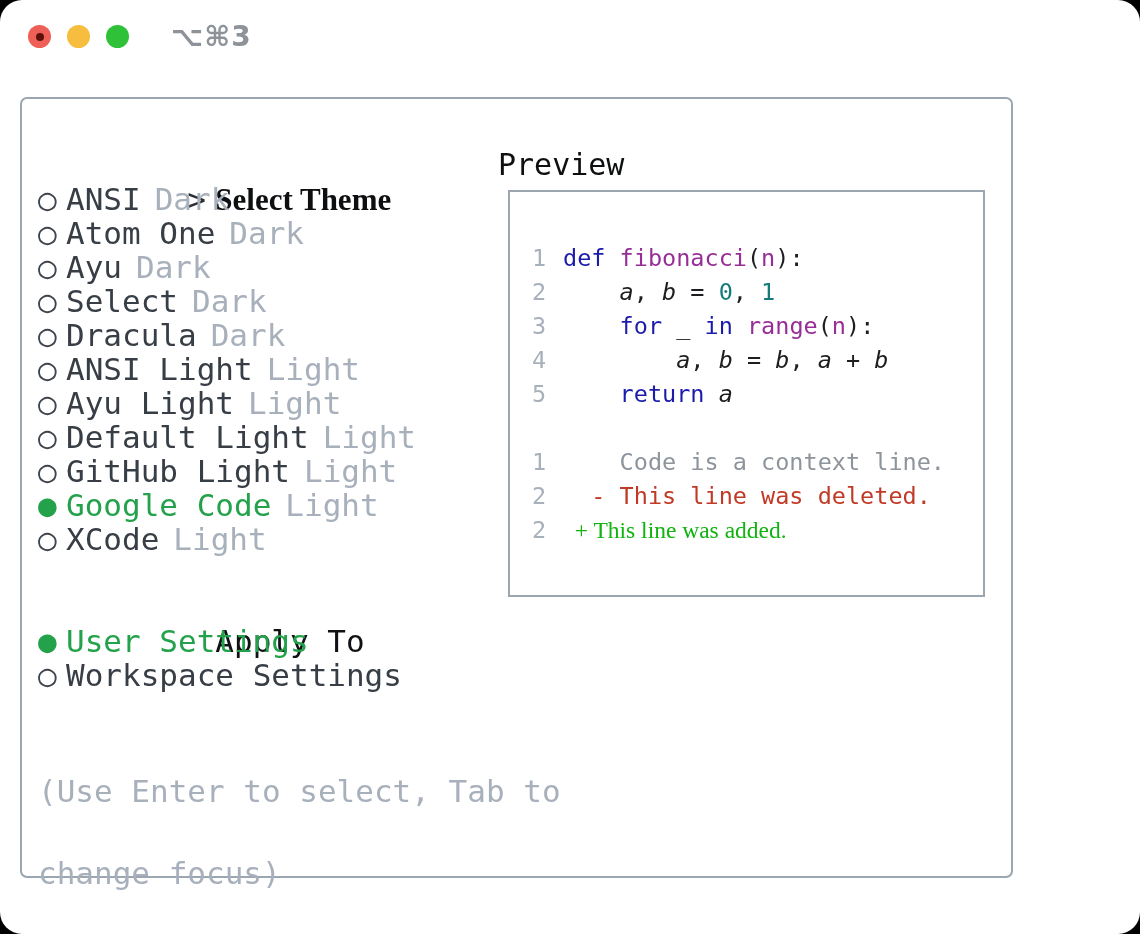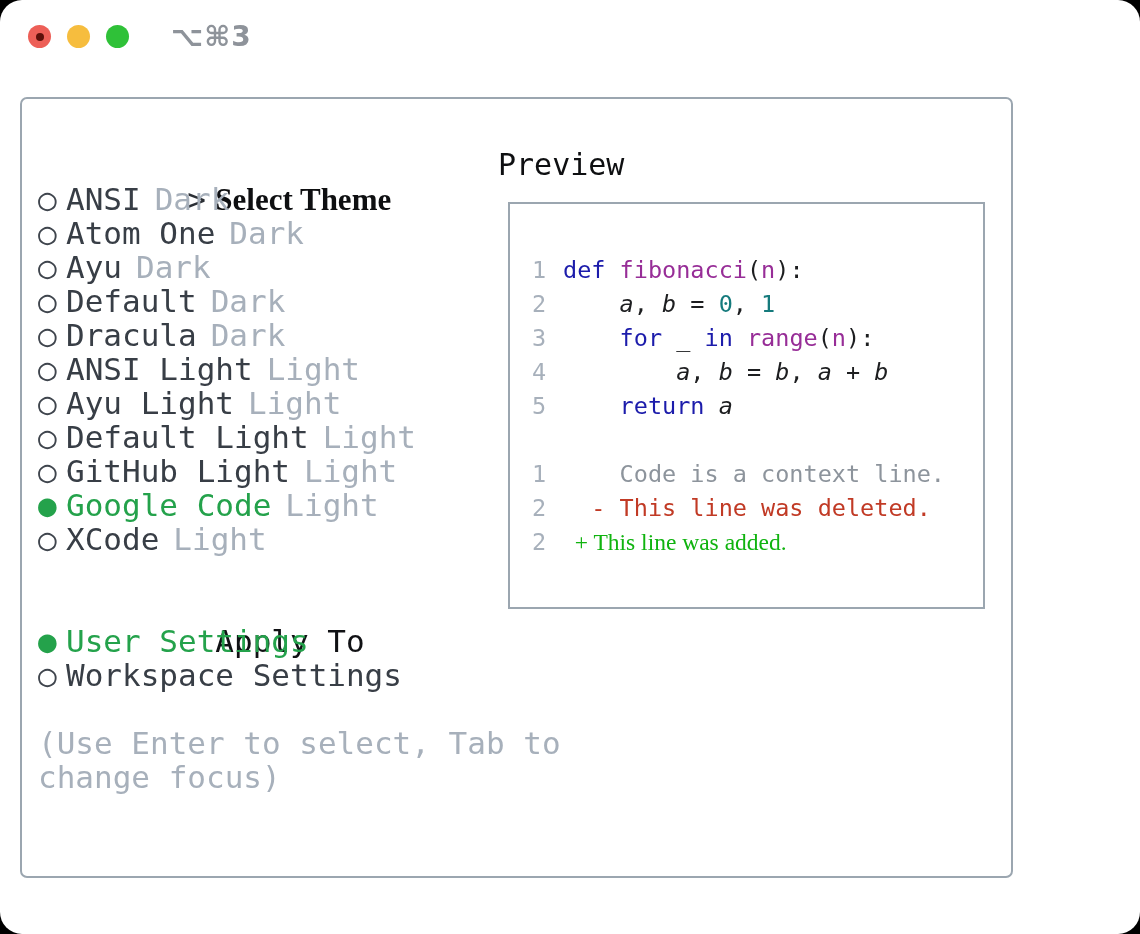--- a/index.html
+++ b/index.html
@@ -47,25 +47,25 @@
   .bullet{display:inline-block;width:28px;color:#3f454d;}
   .bullet.sel{color:var(--accent-green);}
   .prompt{color:#2b2f35;}
   .htext{font-weight:700;color:#0e0f11;font-family:Liberation Serif, serif;}
   .tname{color:var(--item-text);}
   .tname.sel{color:var(--accent-green);}
   .tvariant{color:var(--muted-gray);margin-left:14px;}
   .apply-title{color:#101114;}
   .alabel{color:var(--item-text);}
   .alabel.sel{color:var(--accent-green);}
-  .hint{color:var(--muted-gray);}
+  .hint{color:var(--muted-gray);margin-top:48px;}
   
   .preview-title{position:absolute;left:476px;top:49px;height:34px;line-height:34px;font-size:30px;font-weight:400;color:#0e0f11;}
   .preview-box{
-    position:absolute;left:486px;top:103px;width:477px;height:407px;box-sizing:border-box;
+    position:absolute;left:486px;top:91px;width:477px;height:407px;box-sizing:border-box;
     border:2px solid var(--border-gray);background:#fff;overflow:hidden;
   }
   .preview-inner{padding:49px 0 0 22px;}
   .code-line{height:34px;line-height:34px;font-size:23.5px;white-space:pre;}
   .ln{display:inline-block;width:31px;color:var(--muted-gray);}
   .tok.kw{color:var(--syntax-keyword);}
   .tok.fn{color:var(--syntax-function);}
   .tok.lit{color:var(--syntax-literal);}
   .tok.pl{color:var(--syntax-plain);}
   .tok.var{color:var(--syntax-plain);font-style:italic;}
@@ -91,21 +91,21 @@
 
     <div class="left-col">
       <div class="row">
         <span class="bullet prompt">&gt;</span><span class="htext">Select Theme</span>
       </div>
 
       <div id="theme-list">
           <div class="row theme-item"><span class="bullet">○</span><span class="tname">ANSI</span><span class="tvariant">Dark</span></div>
           <div class="row theme-item"><span class="bullet">○</span><span class="tname">Atom One</span><span class="tvariant">Dark</span></div>
           <div class="row theme-item"><span class="bullet">○</span><span class="tname">Ayu</span><span class="tvariant">Dark</span></div>
-          <div class="row theme-item"><span class="bullet">○</span><span class="tname">Default</span><span class="tvariant">Dark</span></div>
+          <div class="row theme-item"><span class="bullet">○</span><span class="tname">Select</span><span class="tvariant">Dark</span></div>
           <div class="row theme-item"><span class="bullet">○</span><span class="tname">Dracula</span><span class="tvariant">Dark</span></div>
           <div class="row theme-item"><span class="bullet">○</span><span class="tname">ANSI Light</span><span class="tvariant">Light</span></div>
           <div class="row theme-item"><span class="bullet">○</span><span class="tname">Ayu Light</span><span class="tvariant">Light</span></div>
           <div class="row theme-item"><span class="bullet">○</span><span class="tname">Default Light</span><span class="tvariant">Light</span></div>
           <div class="row theme-item"><span class="bullet">○</span><span class="tname">GitHub Light</span><span class="tvariant">Light</span></div>
           <div class="row theme-item"><span class="bullet sel">●</span><span class="tname sel">Google Code</span><span class="tvariant">Light</span></div>
           <div class="row theme-item"><span class="bullet">○</span><span class="tname">XCode</span><span class="tvariant">Light</span></div>
         </div>
 
       <div class="row"></div>

